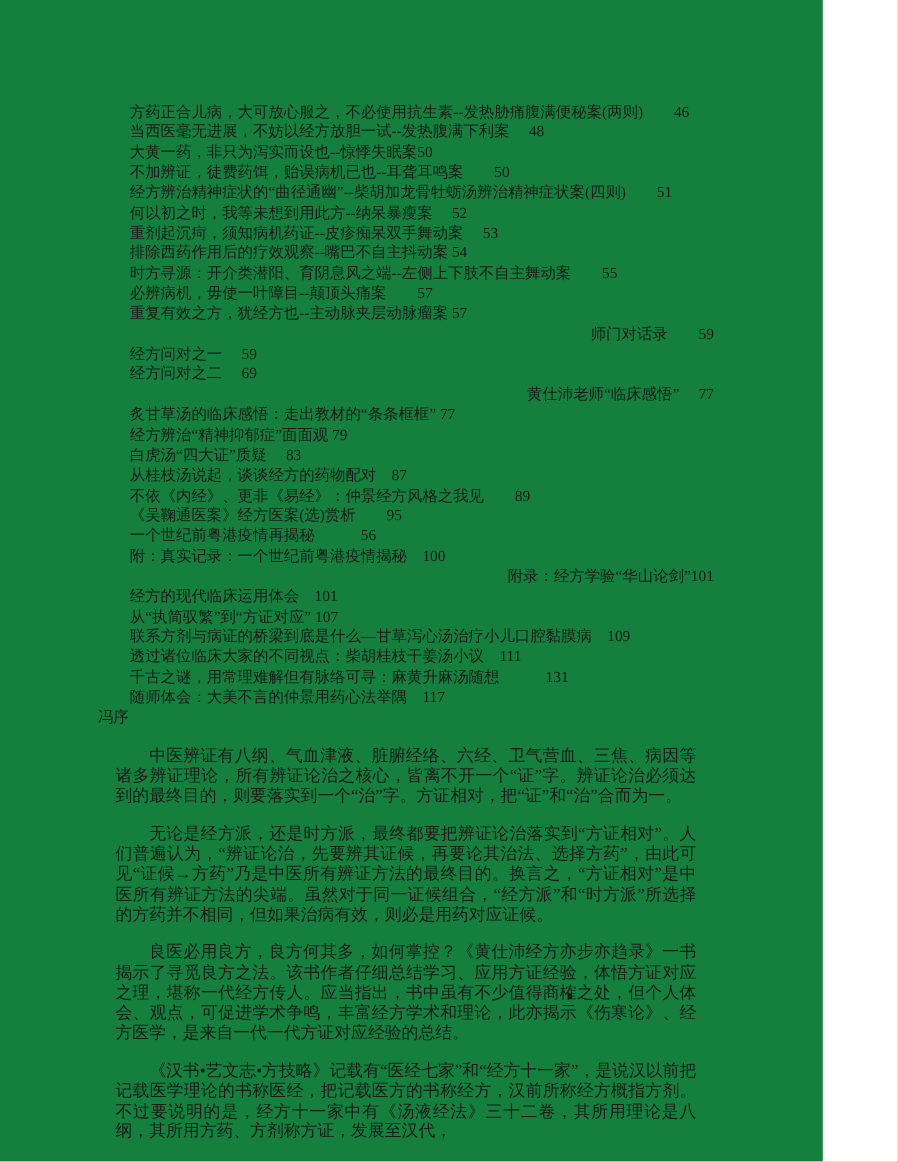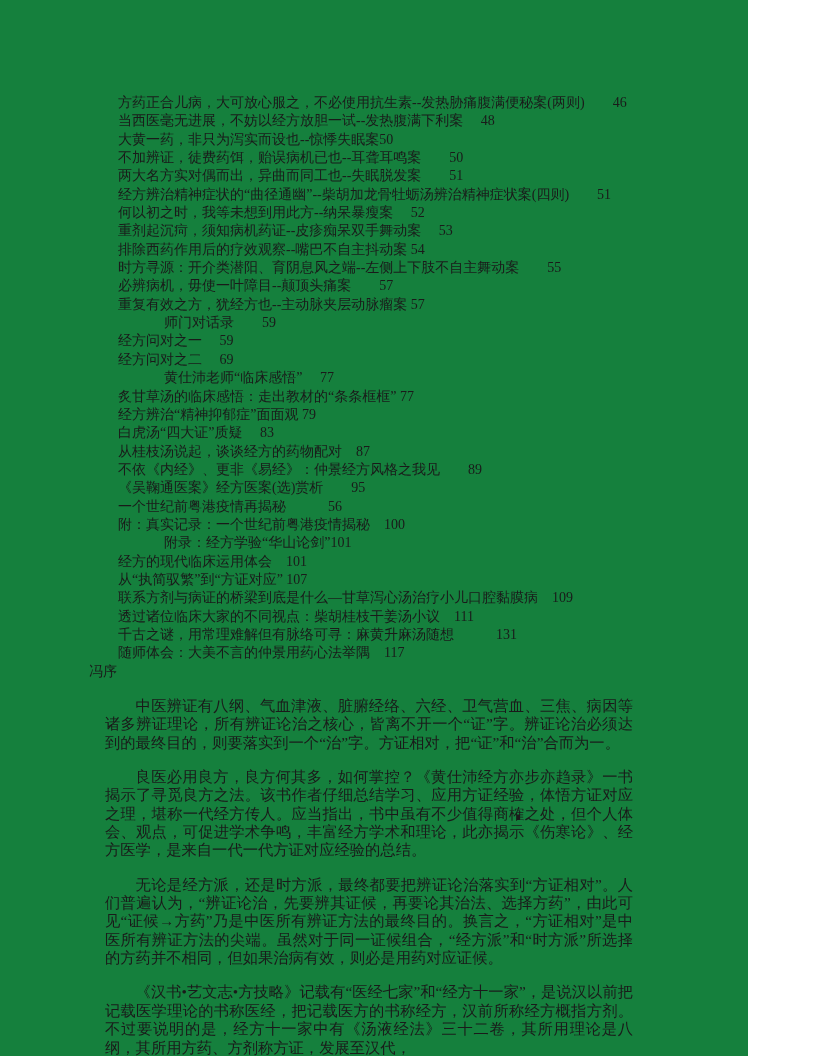--- a/index.html
+++ b/index.html
@@ -18,21 +18,21 @@
     color: #1a1a1a;
     overflow: hidden;
   }
   .toc-line {
     font-size: 14px;
     line-height: 18.35px;
     white-space: pre-wrap;
     padding-left: 29px;
   }
   .toc-line.center {
-    text-align: left;
+    text-align: right;
     padding-left: 75px;
   }
   .preface-heading {
     font-size: 14px;
     line-height: 18.35px;
   }
   .preface-paragraph {
     margin: 16px;
     font-size: 15.3px;
     line-height: 18.35px;
@@ -43,21 +43,20 @@
 </style>
 </head>
 <body>
 
 <div class="page">
   <div>
       <div class="toc-line left">方药正合儿病，大可放心服之，不必使用抗生素--发热胁痛腹满便秘案(两则)　　46</div>
       <div class="toc-line left">当西医毫无进展，不妨以经方放胆一试--发热腹满下利案　 48</div>
       <div class="toc-line left">大黄一药，非只为泻实而设也--惊悸失眠案50</div>
       <div class="toc-line left">不加辨证，徒费药饵，贻误病机已也--耳聋耳鸣案　　50</div>
-      <div class="toc-line left">两大名方实对偶而出，异曲而同工也--失眠脱发案　　51</div>
       <div class="toc-line left">经方辨治精神症状的“曲径通幽”--柴胡加龙骨牡蛎汤辨治精神症状案(四则)　　51</div>
       <div class="toc-line left">何以初之时，我等未想到用此方--纳呆暴瘦案　 52</div>
       <div class="toc-line left">重剂起沉疴，须知病机药证--皮疹痴呆双手舞动案　 53</div>
       <div class="toc-line left">排除西药作用后的疗效观察--嘴巴不自主抖动案 54</div>
       <div class="toc-line left">时方寻源：开介类潜阳、育阴息风之端--左侧上下肢不自主舞动案　　55</div>
       <div class="toc-line left">必辨病机，毋使一叶障目--颠顶头痛案　　57</div>
       <div class="toc-line left">重复有效之方，犹经方也--主动脉夹层动脉瘤案 57</div>
       <div class="toc-line center">师门对话录　　59</div>
       <div class="toc-line left">经方问对之一　 59</div>
       <div class="toc-line left">经方问对之二　 69</div>
@@ -74,17 +73,17 @@
       <div class="toc-line left">经方的现代临床运用体会　101</div>
       <div class="toc-line left">从“执简驭繁”到“方证对应” 107</div>
       <div class="toc-line left">联系方剂与病证的桥梁到底是什么—甘草泻心汤治疗小儿口腔黏膜病　109</div>
       <div class="toc-line left">透过诸位临床大家的不同视点：柴胡桂枝干姜汤小议　111</div>
       <div class="toc-line left">千古之谜，用常理难解但有脉络可寻：麻黄升麻汤随想　　　131</div>
       <div class="toc-line left">随师体会：大美不言的仲景用药心法举隅　117</div>
     </div>
   <div class="preface-heading">冯序</div>
   <div>
       <p class="preface-paragraph">中医辨证有八纲、气血津液、脏腑经络、六经、卫气营血、三焦、病因等诸多辨证理论，所有辨证论治之核心，皆离不开一个“证”字。辨证论治必须达到的最终目的，则要落实到一个“治”字。方证相对，把“证”和“治”合而为一。</p>
+      <p class="preface-paragraph">无论是经方派，还是时方派，最终都要把辨证论治落实到“方证相对”。人们普遍认为，“辨证论治，先要辨其证候，再要论其治法、选择方药”，由此可见“证候→方药”乃是中医所有辨证方法的最终目的。换言之，“方证相对”是中医所有辨证方法的尖端。虽然对于同一证候组合，“经方派”和“时方派”所选择的方药并不相同，但如果治病有效，则必是用药对应证候。</p>
       <p class="preface-paragraph">良医必用良方，良方何其多，如何掌控？《黄仕沛经方亦步亦趋录》一书揭示了寻觅良方之法。该书作者仔细总结学习、应用方证经验，体悟方证对应之理，堪称一代经方传人。应当指出，书中虽有不少值得商榷之处，但个人体会、观点，可促进学术争鸣，丰富经方学术和理论，此亦揭示《伤寒论》、经方医学，是来自一代一代方证对应经验的总结。</p>
-      <p class="preface-paragraph">无论是经方派，还是时方派，最终都要把辨证论治落实到“方证相对”。人们普遍认为，“辨证论治，先要辨其证候，再要论其治法、选择方药”，由此可见“证候→方药”乃是中医所有辨证方法的最终目的。换言之，“方证相对”是中医所有辨证方法的尖端。虽然对于同一证候组合，“经方派”和“时方派”所选择的方药并不相同，但如果治病有效，则必是用药对应证候。</p>
       <p class="preface-paragraph">《汉书•艺文志•方技略》记载有“医经七家”和“经方十一家”，是说汉以前把记载医学理论的书称医经，把记载医方的书称经方，汉前所称经方概指方剂。不过要说明的是，经方十一家中有《汤液经法》三十二卷，其所用理论是八纲，其所用方药、方剂称方证，发展至汉代，</p>
     </div>
 </div>
 
 </body></html>

